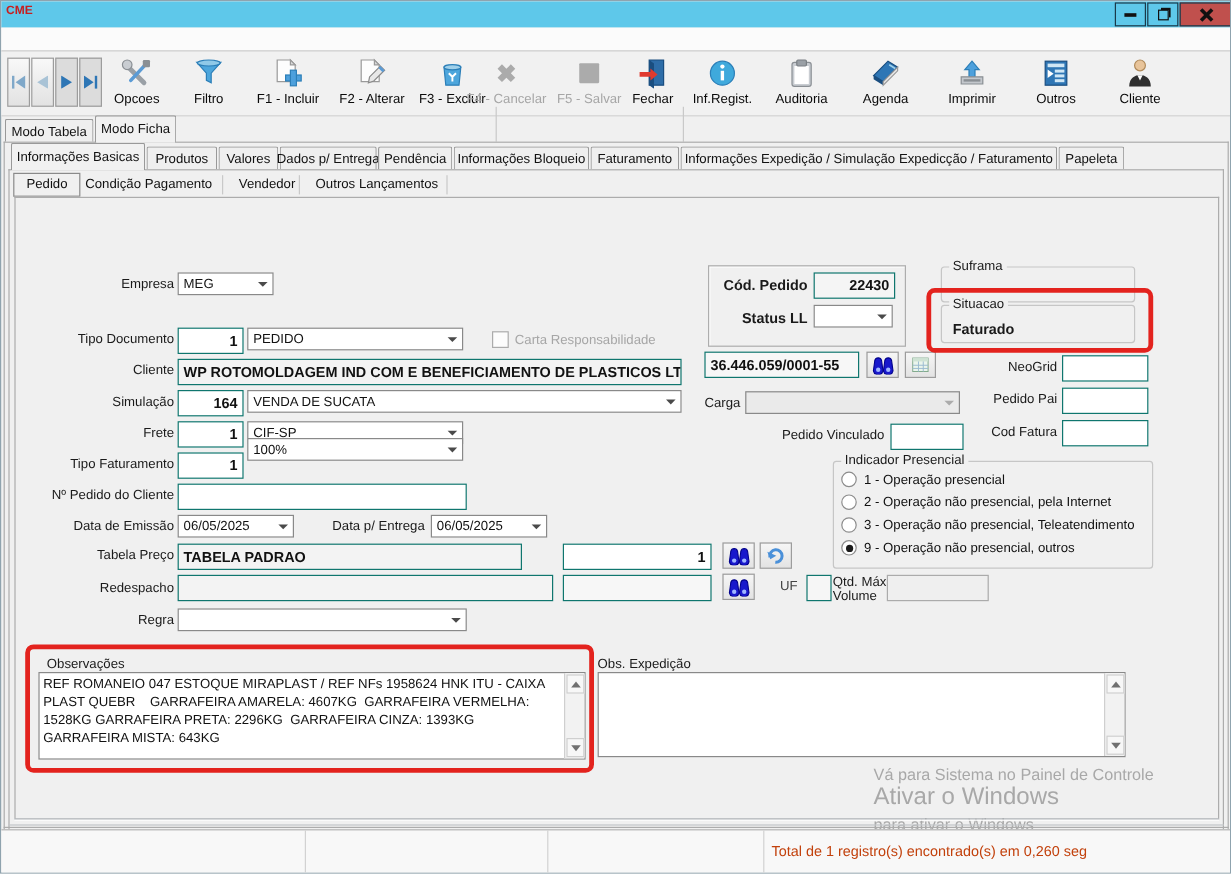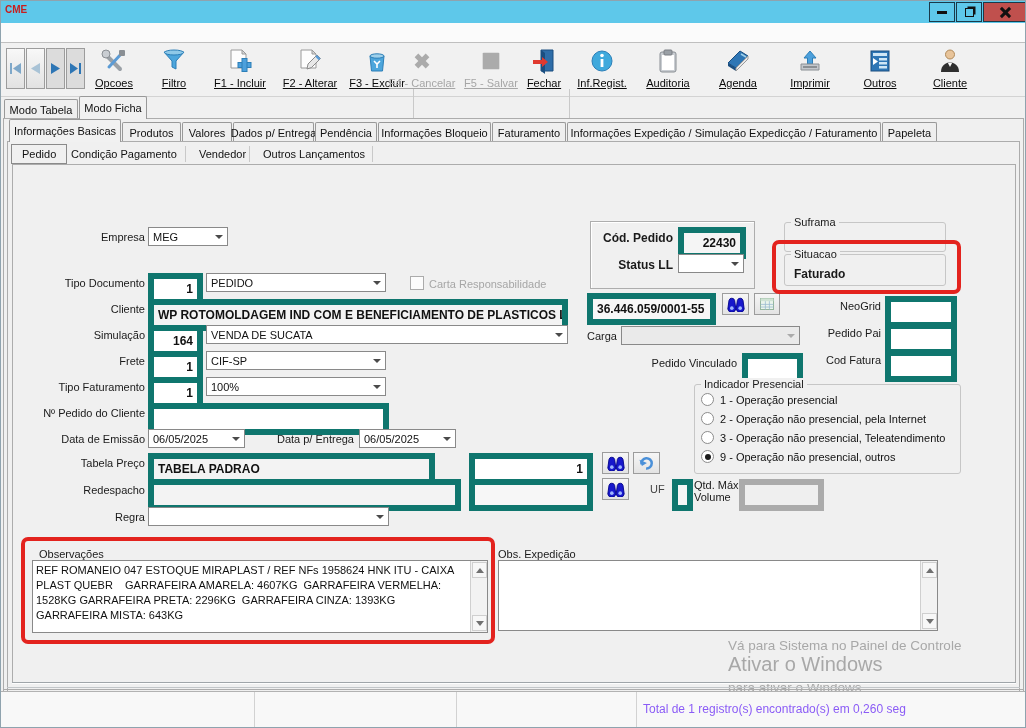--- a/index.html
+++ b/index.html
@@ -21,35 +21,35 @@
   .glyph-close::before { transform:rotate(45deg);} .glyph-close::after { transform:rotate(-45deg);}
 
   #topstrip { position:absolute; left:0; top:22px; width:100%; height:20px; background:#FBFBFB; border-bottom:1px solid #BFBFBF; }
 
   
   #toolbar { position:absolute; left:0; top:42px; width:100%; height:54px; background:#F1F1F1; border-bottom:1px solid #D3D3D3; }
   .navbtn { position:absolute; top:5px; width:19px; height:41px; background:linear-gradient(#F8F8F8,#E2E2E2); border:1px solid #9C9C9C; display:flex; align-items:center; justify-content:center; }
   .navbtn.pressed { background:#DCDCDC; }
   .tbtn { position:absolute; top:3px; height:49px; display:flex; flex-direction:column; align-items:center; justify-content:flex-start; cursor:default; }
   .tbtn .ticon { height:30px; display:flex; align-items:center; justify-content:center; }
-  .tbtn .tlabel { font-size:11px; color:#0A0A0A; white-space:nowrap; margin-top:1px;text-decoration:underline; }
+  .tbtn .tlabel { font-size:11px; color:#0A0A0A; white-space:nowrap; margin-top:1px; }
   .tbtn.disabled .tlabel { color:#A6A6A6; }
   .vsep { position:absolute; width:1px; background:#C9C9C9; }
 
   
   .tab { position:absolute; background:#EFEFEF; border:1px solid #999; border-bottom:none; border-radius:2px 2px 0 0; display:flex; align-items:center; justify-content:center; padding:0 8px; white-space:nowrap; }
   .tab.active { background:#F1F1F1; z-index:5; }
   .page { position:absolute; background:#F0F0F0; border:1px solid #ACACAC; }
   .subtab { position:absolute; display:flex; align-items:center; padding:0 10px; white-space:nowrap; }
   .subtab.active { border:1px solid #8A8A8A; background:#F0F0F0; }
 
   
   .flabel { position:absolute; text-align:right; color:#1A1A1A; }
   .llabel { position:absolute; text-align:left; color:#1A1A1A; }
-  .field { position:absolute; background:#FFF; border:6px solid #0f766e; display:flex; align-items:center; padding:10px 4px; overflow:hidden; white-space:nowrap; }
+  .field { position:absolute; background:#FFF; border:1px solid #0f766e; display:flex; align-items:center; padding:10px 4px; overflow:hidden; white-space:nowrap; }
   .field.ro { background:#F3F3F3; }
   .field.bold { font-weight:bold; font-size:12px; }
   .field.num { justify-content:flex-end; font-weight:bold; font-size:12px; }
   .combo { position:absolute; background:#FFF; border:1px solid #898989; display:flex; align-items:center; padding:0 4px; }
   .combo .cval { flex:1; overflow:hidden; white-space:nowrap; }
   .caret { width:0; height:0; border-left:4px solid transparent; border-right:4px solid transparent; border-top:4px solid #4A4A4A; margin-left:4px; }
   .combo.disabled { background:#EAEAEA; }
   .combo.disabled .caret { border-top-color:#ABABAB; }
   .btn { position:absolute; background:linear-gradient(#F6F6F6,#E3E3E3); border:1px solid #9C9C9C; display:flex; align-items:center; justify-content:center; }
   .gbox { position:absolute; border:1px solid #C6C6C6; border-radius:3px; }
@@ -68,21 +68,21 @@
   .tri-up { width:0; height:0; border-left:4px solid transparent; border-right:4px solid transparent; border-bottom:5px solid #707070; }
   .tri-dn { width:0; height:0; border-left:4px solid transparent; border-right:4px solid transparent; border-top:5px solid #707070; }
 
   .redbox { position:absolute; border:4px solid #E3231E; border-radius:7px; z-index:20; pointer-events:none; }
   .hline { position:absolute; height:1px; z-index:3; }
   #watermark { position:absolute; color:#A8A8A8; z-index:1; }
 
   
   #statusbar { position:absolute; left:0; top:690px; width:1026px; height:37px; background:#F8F8F8; border-top:1px solid #B2B2B2; z-index:4; }
   .sdiv { position:absolute; top:0; width:1px; height:100%; background:#D2D2D2; }
-  #status-text { position:absolute; left:642px; top:10px; font-size:12px; color:#8b5cf6; }
+  #status-text { position:absolute; left:642px; top:10px; font-size:12px; color:#c2410c; }
 </style>
 </head>
 <body>
 
 <div id="window">
 
   <div id="titlebar">
     <span id="logo">CME</span>
   </div>
   <div id="btn-min" class="winbtn">
@@ -362,21 +362,21 @@
     </div>
   <div class="combo" style="left:205px;top:350px;width:180px;height:19px">
       <span class="cval">CIF-SP</span>
       <span class="caret"></span>
     </div>
 
   <div class="flabel" style="left:4px;width:140px;top:380px">Tipo Faturamento</div>
   <div class="field num" style="left:147px;top:376px;width:55px;height:19px">
       <span>1</span>
     </div>
-  <div class="combo" style="left:205px;top:376px;width:180px;height:19px">
+  <div class="combo" style="left:205px;top:364px;width:180px;height:19px">
       <span class="cval">100%</span>
       <span class="caret"></span>
     </div>
 
   <div class="flabel" style="left:4px;width:140px;top:406px">Nº Pedido do Cliente</div>
   <div class="field" style="left:147px;top:402px;width:241px;height:19px">
       <span></span>
     </div>
 
   <div class="flabel" style="left:4px;width:140px;top:432px">Data de Emissão</div>

